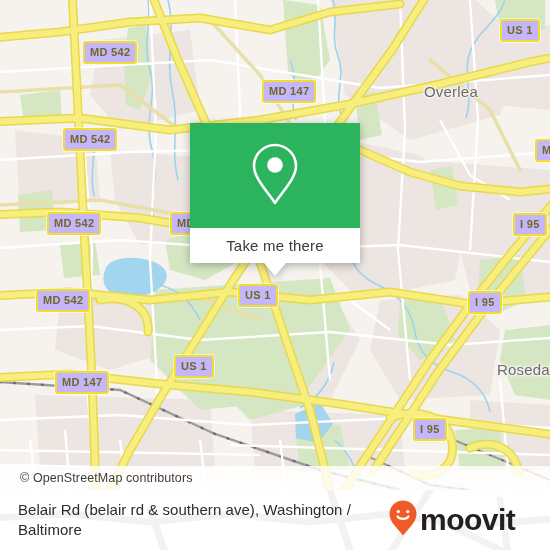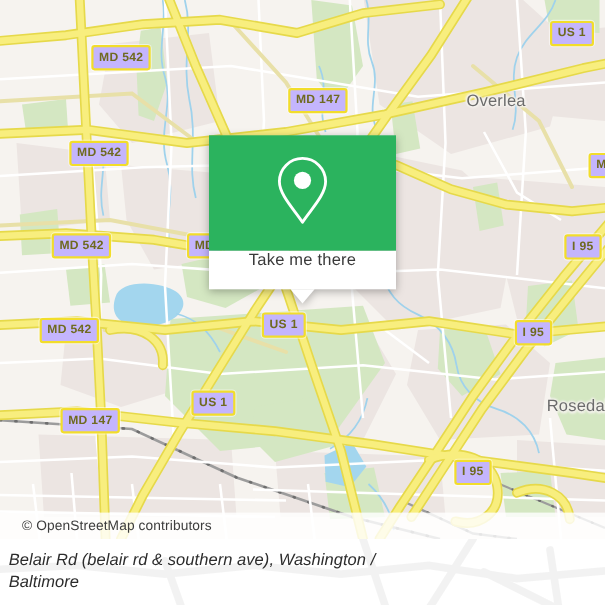--- a/index.html
+++ b/index.html
@@ -76,20 +76,21 @@
     background: #2bb35e;
     height: 105px;
     display: flex;
     align-items: center;
     justify-content: center;
   }
   #popup-footer {
     background: #ffffff;
     height: 35px;
     display: flex;
+    align-items: center;
     justify-content: center;
     position: relative;
   }
   #popup-footer-label {
     color: #3a3a3a;
     font-size: 15px;
     letter-spacing: 0.2px;
   }
   #popup-tail {
     position: absolute;
@@ -139,23 +140,22 @@
     opacity: 0.10;
     pointer-events: none;
   }
   #bottom-inner {
     position: relative;
     width: 550px;
     height: 60px;
     display: flex;
     align-items: center;
     justify-content: flex-start;
-    padding: 0 12px 0 8px;
+    padding: 0 12px 0 18px;
     box-sizing: border-box;
-    font-style: italic;
   }
   #stop-title {
     color: #2c2c2c;
     font-size: 15px;
     line-height: 20px;
     max-width: 370px;
     letter-spacing: 0.05px;
   }
   #brand-logo {
     display: flex;
@@ -376,14 +376,26 @@
       <path d="M-10 540 L70 536 L160 546 L250 554"></path>
       <path d="M330 470 L360 560"></path>
       <path d="M500 480 L512 560"></path>
       <path d="M440 500 L520 540"></path>
     </g>
   </svg>
 
   <div id="bottom-inner">
     <div id="stop-title">Belair Rd (belair rd &amp; southern ave), Washington / Baltimore</div>
 
+    <div id="brand-logo">
+      <span>
+        <svg width="30" height="38" viewBox="0 0 30 38" xmlns="http://www.w3.org/2000/svg">
+          <path d="M15 1.5 C7.5 1.5 1.5 7.5 1.5 15 C1.5 23.5 10 29.5 15 36.5
+                   C20 29.5 28.5 23.5 28.5 15 C28.5 7.5 22.5 1.5 15 1.5 Z" fill="#f05a28"></path>
+          <circle cx="10.3" cy="12.6" r="1.7" fill="#ffffff"></circle>
+          <circle cx="19.7" cy="12.6" r="1.7" fill="#ffffff"></circle>
+          <path d="M9.5 17.4 C11.2 20.6 18.8 20.6 20.5 17.4" fill="none" stroke="#ffffff" stroke-width="2.2" stroke-linecap="round"></path>
+        </svg>
+      </span>
+      <span id="brand-wordmark">moovit</span>
+    </div>
   </div>
 </div>
 
 </body></html>

